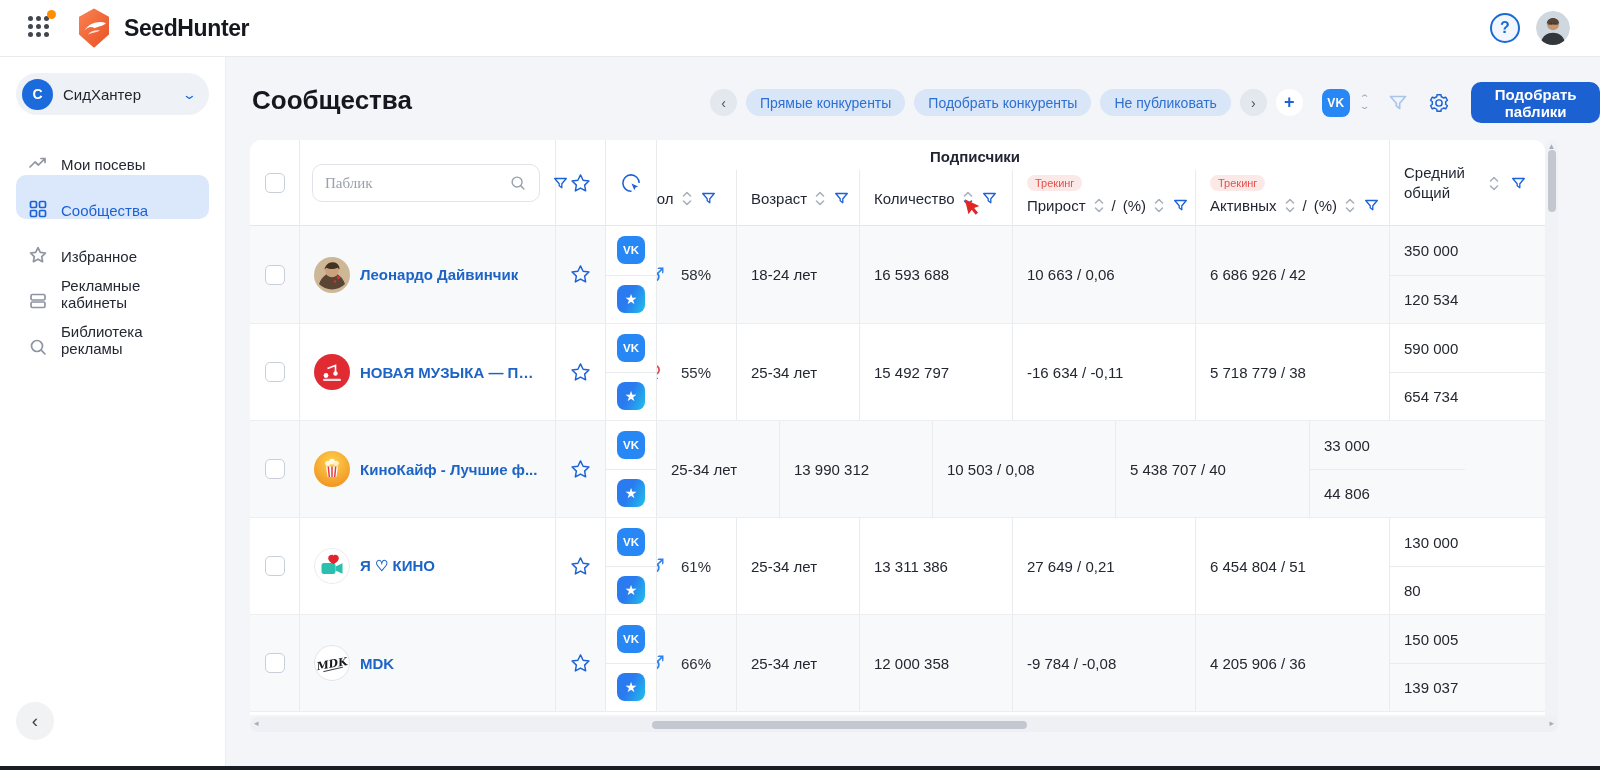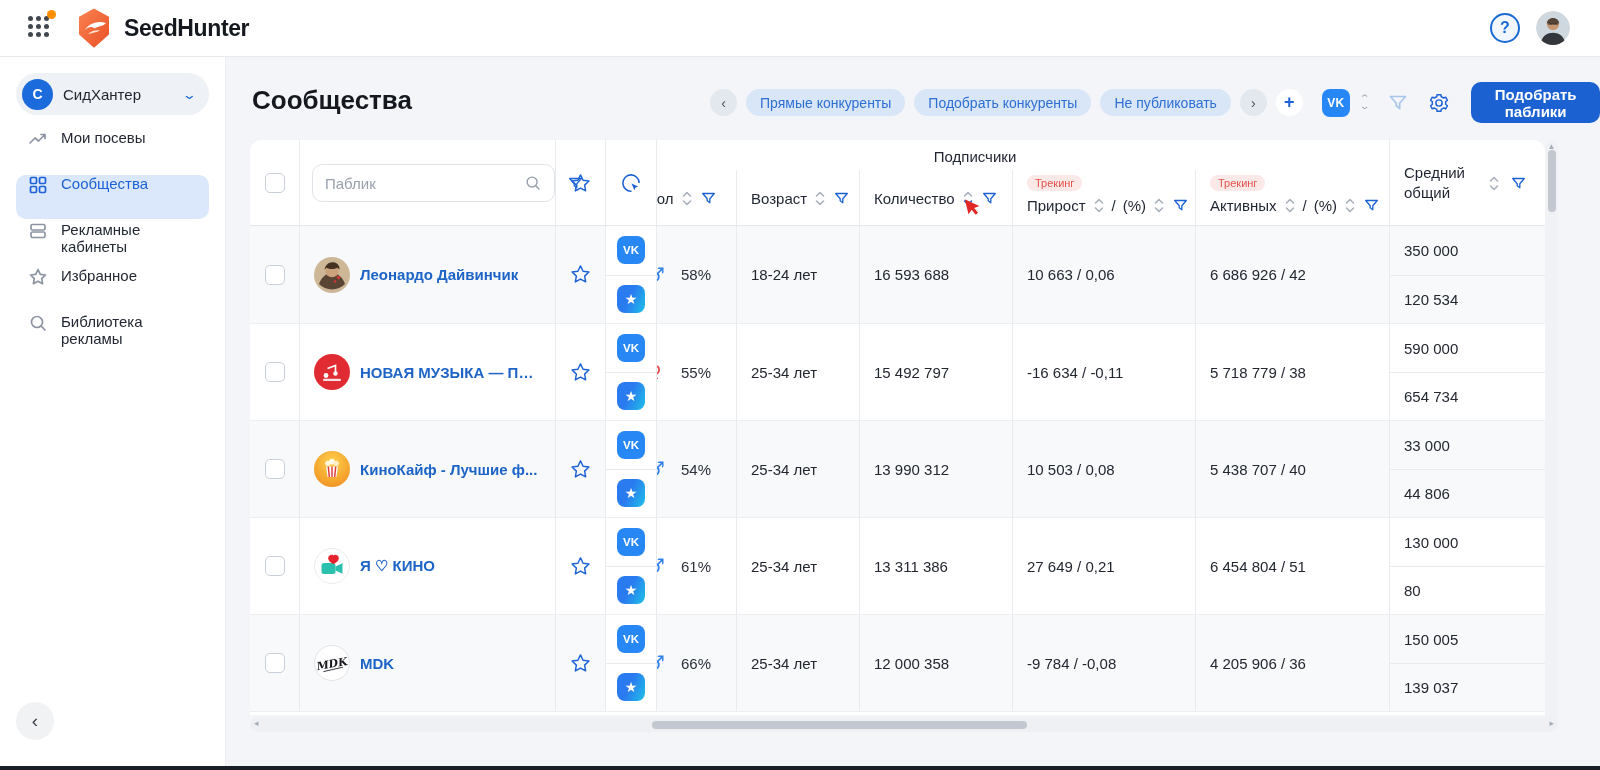--- a/index.html
+++ b/index.html
@@ -19,21 +19,21 @@
   .user-avatar { width:34px; height:34px; border-radius:50%; overflow:hidden; cursor:pointer; }
   .user-avatar svg { width:100%; height:100%; display:block; }
 
   
   .sidebar { position:absolute; left:0; top:57px; width:226px; height:709px; background:#fff; border-right:1px solid #eceef1; z-index:20; }
   .account-pill { margin:16px 16px 10px 16px; height:42px; background:#eef1f6; border-radius:21px; display:flex; align-items:center; padding:0 14px 0 6px; cursor:pointer; }
   .account-avatar { width:31px; height:31px; border-radius:50%; background:#1c6bdc; color:#fff; font-size:14px; font-weight:700; display:flex; align-items:center; justify-content:center; }
   .account-name { margin-left:10px; font-size:15px; color:#1f242d; }
   .account-chev { margin-left:auto; color:#1c6bdc; font-size:13px; transform:scaleX(1.4); }
   .nav { margin-top:14px; }
-  .nav-item { margin:2px 16px; height:44px; border-radius:10px; display:flex; align-items:flex-start; padding:0 12px; gap:13px; font-size:15px; color:#232833; cursor:pointer; }
+  .nav-item { margin:2px 16px; height:44px; border-radius:10px; display:flex; align-items:flex-end; padding:0 12px; gap:13px; font-size:15px; color:#232833; cursor:pointer; }
   .nav-item svg { width:20px; height:20px; flex:none; stroke:#8d95a3; fill:none; stroke-width:1.7; }
   .nav-item.active { background:#dbe8fb; color:#1c62d6; font-weight:500; }
   .nav-item.active svg { stroke:#1c62d6; }
   .collapse-btn { position:absolute; left:16px; top:645px; width:38px; height:38px; border-radius:50%; background:#f1f2f4; display:flex; align-items:center; justify-content:center; font-size:19px; color:#3c424d; cursor:pointer; }
 
   
   .main { position:absolute; left:226px; top:57px; width:1374px; height:709px; background:#f3f5f8; }
   .page-title { position:absolute; left:26px; top:28px; font-size:26px; font-weight:700; color:#15181e; }
 
   .controls { position:absolute; left:484px; top:25px; display:flex; align-items:center; gap:9px; }
@@ -49,41 +49,41 @@
 
   
   .table-wrap { position:absolute; left:24px; top:83px; width:1295px; height:575px; background:#fff; border-radius:12px 12px 0 0; overflow:hidden; }
   .thead { position:relative; height:86px; border-bottom:1px solid #e3e6ea; background:#fff; }
   .hcell { position:absolute; border-right:1px solid #e9ecef; display:flex; align-items:center; }
   .th-check  { left:0; top:0; width:50px; height:86px; justify-content:center; }
   .th-search { left:50px; top:0; width:256px; height:86px; padding:0 12px; gap:12px; }
   .th-star   { left:306px; top:0; width:50px; height:86px; justify-content:center; }
   .th-target { left:356px; top:0; width:51px; height:86px; justify-content:center; }
   .th-group  { left:407px; top:0; width:733px; height:30px; }
-  .group-label { position:absolute; left:725px; top:8px; transform:translateX(-50%); font-size:15px; font-weight:400; color:#1f2430; white-space:nowrap;text-align:center; }
+  .group-label { position:absolute; left:725px; top:8px; transform:translateX(-50%); font-size:15px; font-weight:700; color:#1f2430; white-space:nowrap;text-align:center; }
   .th-col { top:30px; height:56px; font-size:15px; color:#1f2430; gap:7px; padding-left:14px; position:absolute; }
   .th-gender { left:407px; width:80px; overflow:hidden; padding-left:0; }
   .th-gender .clip { display:flex; align-items:center; gap:7px; margin-left:-11px; }
   .th-age    { left:487px; width:123px; }
   .th-count  { left:610px; width:153px; }
   .th-growth { left:763px; width:183px; padding-top:14px; }
   .th-active { left:946px; width:194px; padding-top:14px; }
   .th-avg    { left:1140px; top:0; width:155px; height:86px; border-right:none; padding-left:14px; gap:10px; font-size:15px; color:#1f2430; }
   .th-avg .two-line { width:74px; line-height:20px; }
   .badge { position:absolute; left:14px; top:5px; background:#fbe9e7; color:#e4524d; font-size:11px; padding:2px 8px; border-radius:9px; }
   .sort { width:12px; height:17px; flex:none; cursor:pointer; }
   .sort path { stroke:#aab1bb; stroke-width:1.6; fill:none; stroke-linecap:round; stroke-linejoin:round; }
   .sort.desc .down { stroke:#1c62d6; }
   .funnel { width:17px; height:17px; flex:none; cursor:pointer; }
   .funnel path { stroke:#1c62d6; stroke-width:1.7; fill:none; stroke-linejoin:round; }
   .funnel.pale path { stroke:#a9c6ea; }
   .sep { color:#1f2430; }
   .checkbox { width:20px; height:20px; border:1.6px solid #c9cfd8; border-radius:5px; background:#fff; cursor:pointer; }
   .search-box { flex:1; height:38px; border:1px solid #e0e4e9; border-radius:10px; display:flex; align-items:center; padding:0 12px; background:#fff; }
-  .search-box input { border:none; outline:none; flex:1; font-size:15px; color:#2a2f38; font-family:Liberation Sans, sans-serif; background:transparent; }
+  .search-box input { border:none; outline:none; flex:1; font-size:15px; color:#2a2f38; font-family:Liberation Serif, serif; background:transparent; }
   .search-box input::placeholder { color:#9aa1ac; }
   .star-ico { width:23px; height:23px; cursor:pointer; }
   .star-ico path { stroke:#1c62d6; stroke-width:1.5; fill:none; stroke-linejoin:round; }
   .target-ico { width:23px; height:23px; cursor:pointer; }
   .cursor-red { position:absolute; left:102px; top:25px; width:23px; height:23px; transform:rotate(-14deg); z-index:5; }
 
   .tbody { position:relative; }
   .tr { display:flex; height:97px; border-top:1px solid #eceef2; background:#fff; position:relative; }
   .tr:first-child { border-top:none; }
   .tr.shade { background:#f7f9fb; }
@@ -187,30 +187,30 @@
       <svg viewBox="0 0 20 20">
           <rect x="2.5" y="2.5" width="6" height="6" rx="1.2"></rect>
           <rect x="11.5" y="2.5" width="6" height="6" rx="1.2"></rect>
           <rect x="2.5" y="11.5" width="6" height="6" rx="1.2"></rect>
           <rect x="11.5" y="11.5" width="6" height="6" rx="1.2"></rect>
         </svg>
       <span>Сообщества</span>
     </div>
     <div class="nav-item">
       <svg viewBox="0 0 20 20">
+          <path d="M10 2.6l2.3 4.7 5.2.7-3.8 3.6.9 5.1-4.6-2.5-4.6 2.5.9-5.1L2.5 8l5.2-.7z" stroke-linejoin="round"></path>
+        </svg>
+      <span>Избранное</span>
+    </div>
+    <div class="nav-item">
+      <svg viewBox="0 0 20 20">
           <rect x="3" y="3.5" width="14" height="5.5" rx="1.5"></rect>
           <rect x="3" y="11" width="14" height="5.5" rx="1.5"></rect>
         </svg>
       <span>Рекламные кабинеты</span>
-    </div>
-    <div class="nav-item">
-      <svg viewBox="0 0 20 20">
-          <path d="M10 2.6l2.3 4.7 5.2.7-3.8 3.6.9 5.1-4.6-2.5-4.6 2.5.9-5.1L2.5 8l5.2-.7z" stroke-linejoin="round"></path>
-        </svg>
-      <span>Избранное</span>
     </div>
     <div class="nav-item">
       <svg viewBox="0 0 20 20">
           <circle cx="9" cy="9" r="5.5"></circle>
           <path d="M13.2 13.2L17 17" stroke-linecap="round"></path>
         </svg>
       <span>Библиотека рекламы</span>
     </div>
   </div>
   <div class="collapse-btn">‹</div>
@@ -498,28 +498,20 @@
           </div>
           <div class="td c2">
             <svg class="star-ico" viewBox="0 0 24 24">
               <path d="M12 3l2.7 5.6 6.1.8-4.5 4.3 1.1 6-5.4-3-5.4 3 1.1-6L3.2 9.4l6.1-.8z"></path>
             </svg>
           </div>
           <div class="td c3">
             <div class="plat-ico plat-vk">VK</div>
             <div class="plat-ico plat-star">★</div>
           </div>
-          <div class="td c4">
-            <div class="gwrap">
-              <span class="gsym male">
-                <span>♂</span>
-              </span>
-              <span class="gpct">54%</span>
-            </div>
-          </div>
           <div class="td c5">
             <span class="val">25-34 лет</span>
           </div>
           <div class="td c6">
             <span class="val">13 990 312</span>
           </div>
           <div class="td c7">
             <span class="val">10 503 / 0,08</span>
           </div>
           <div class="td c8">

